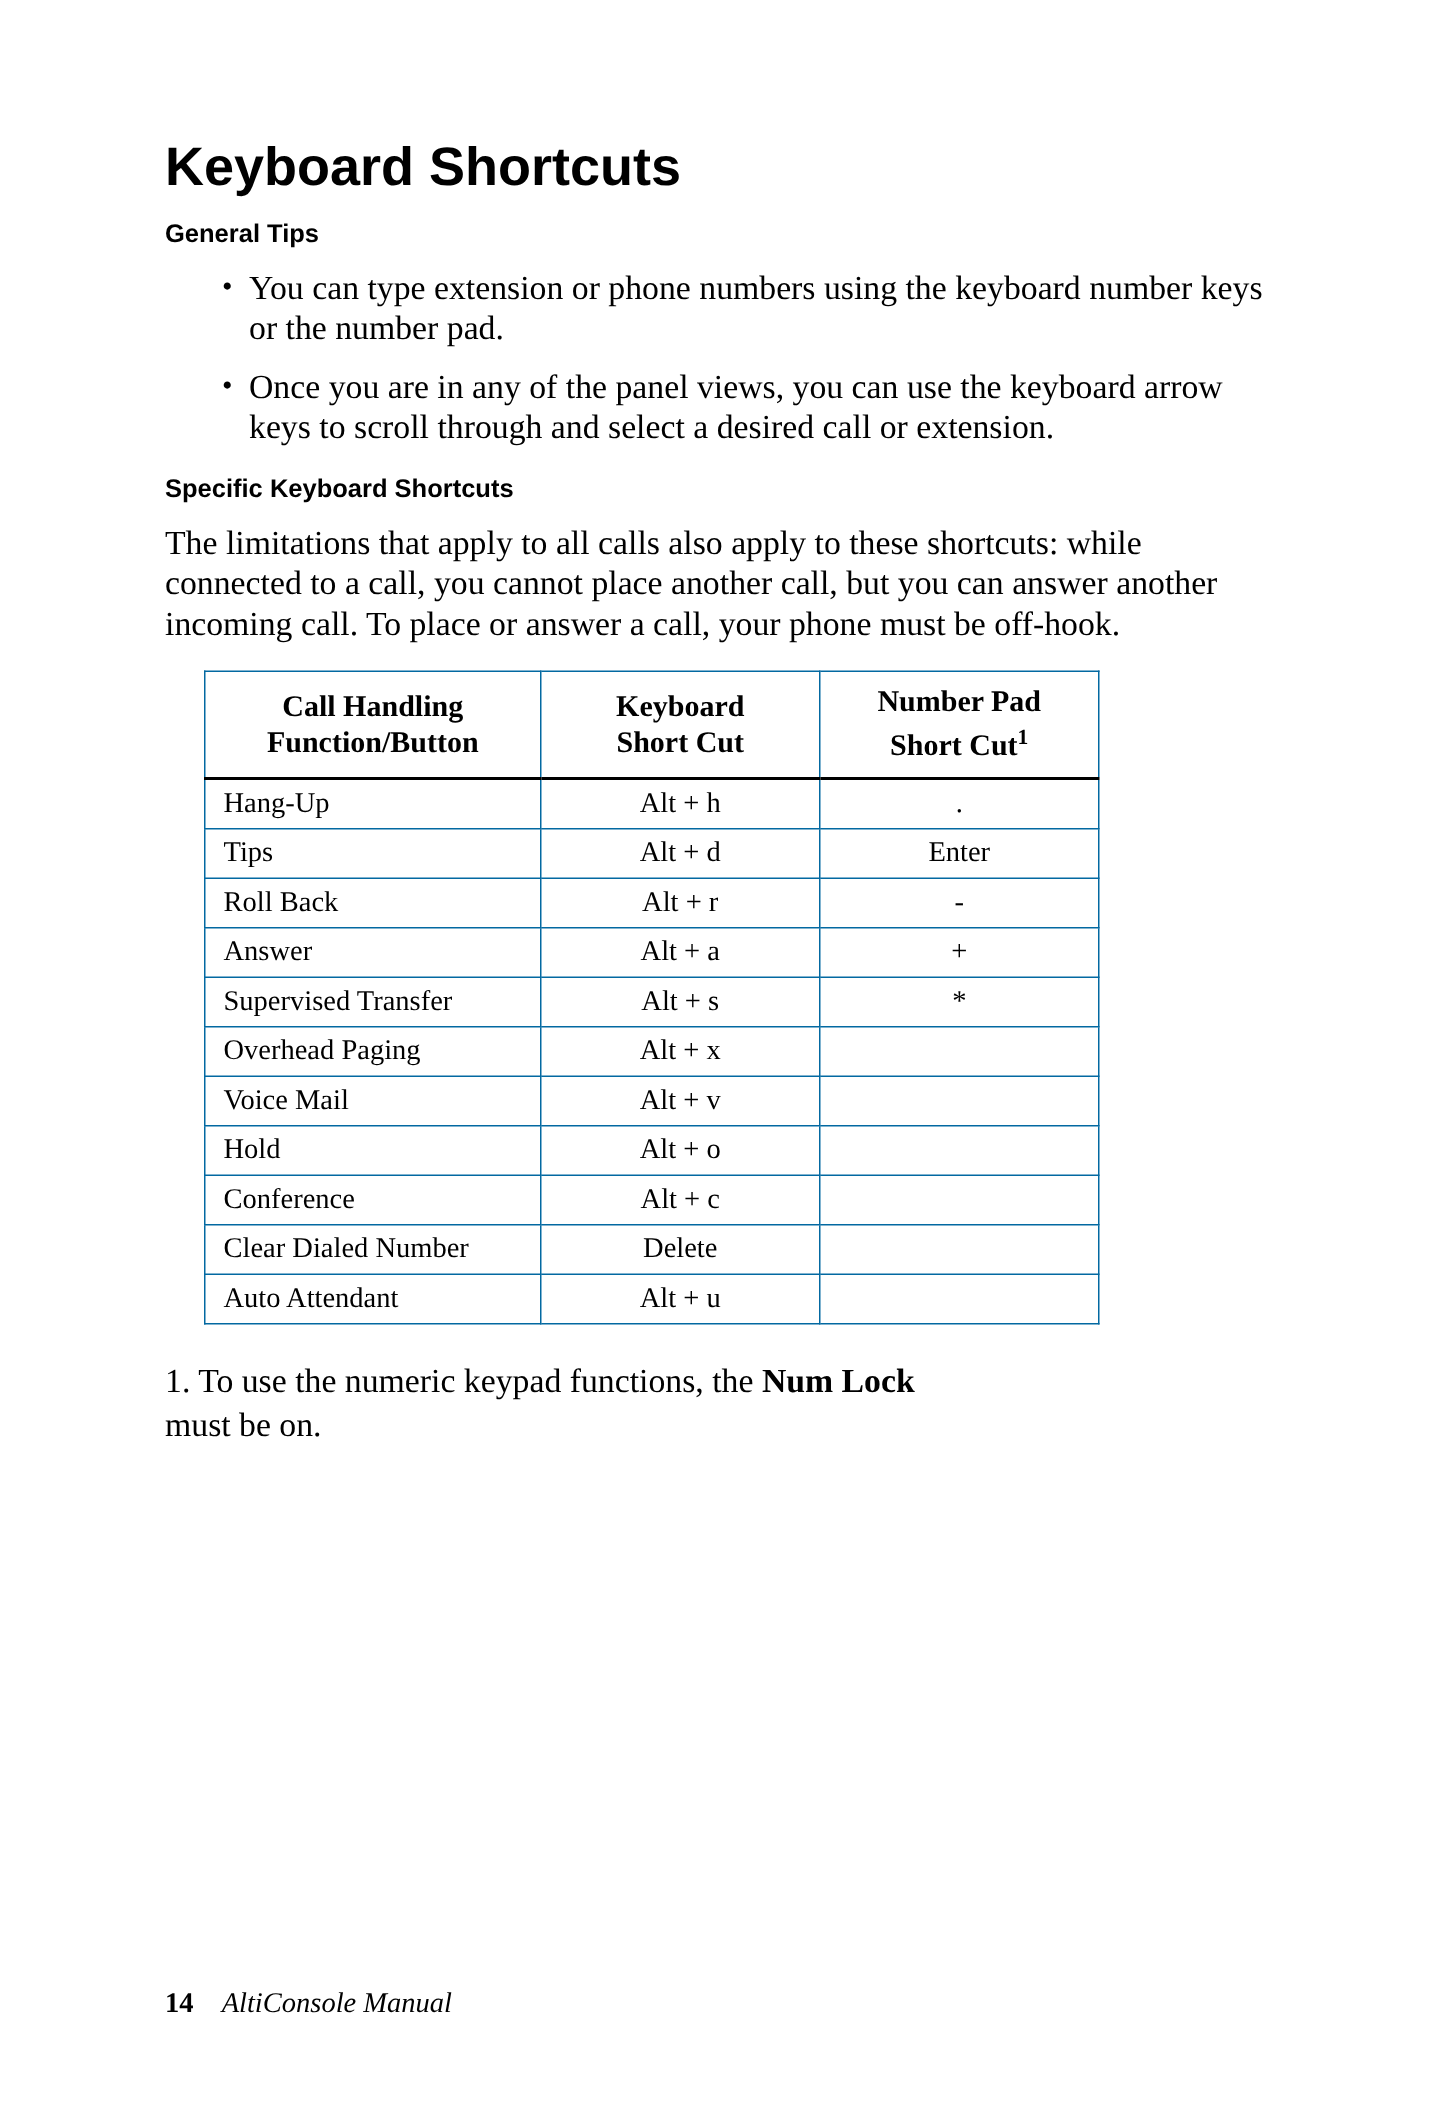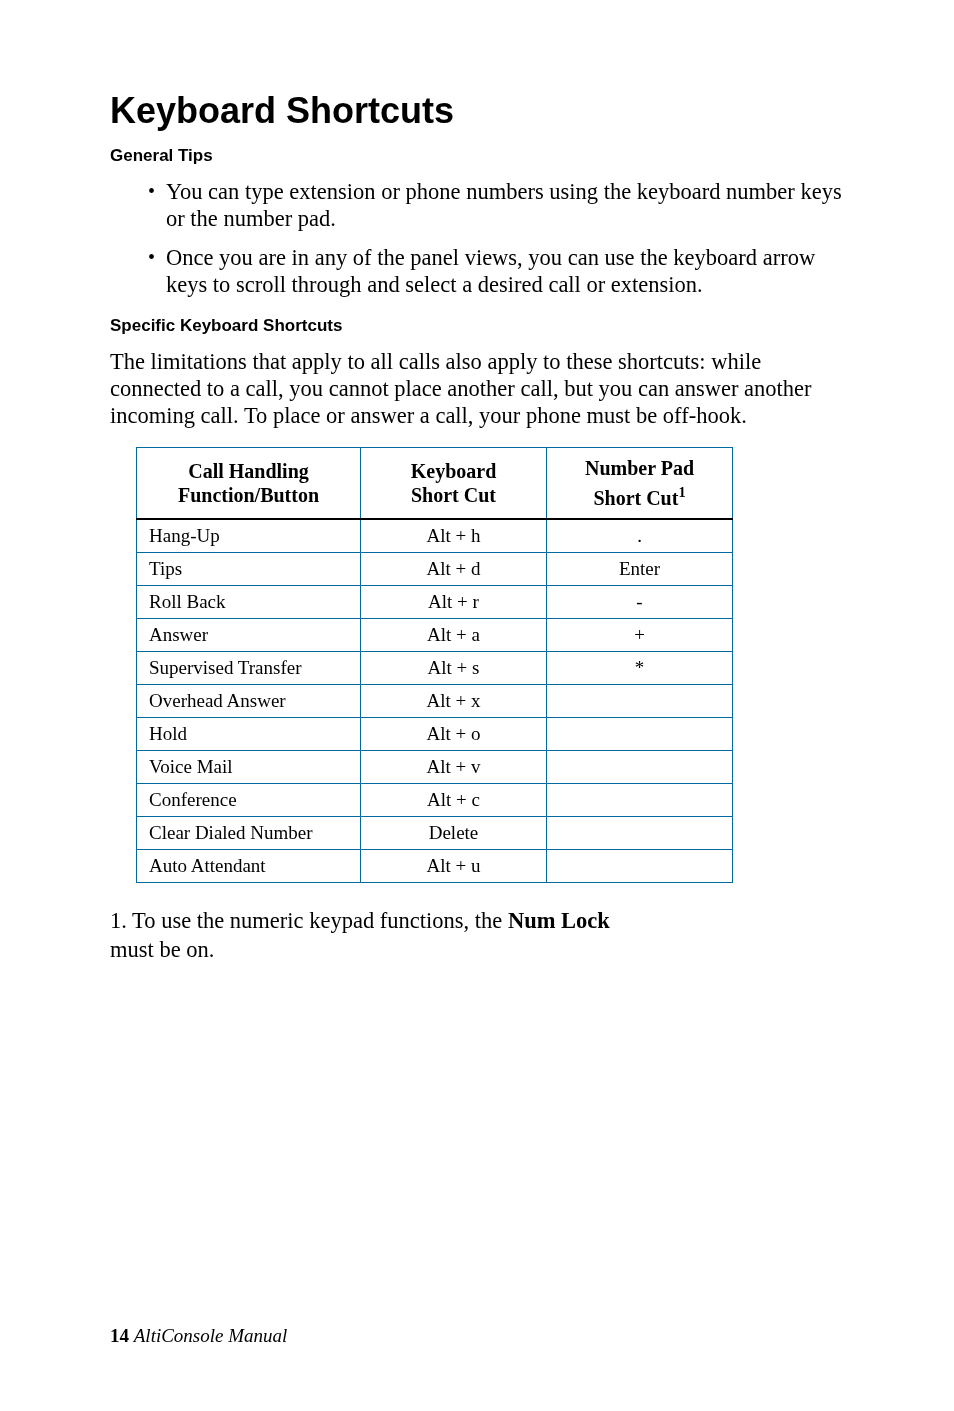--- a/index.html
+++ b/index.html
@@ -84,21 +84,21 @@
   table.sc th.col-key  { width: 186px; }
   table.sc th.col-num  { width: 186px; }
   sup.fn { font-size: 0.72em; vertical-align: super; }
 
   .footer {
     position: absolute;
     left: 110px;
     bottom: 64px;
     font-size: 19px;
   }
-  .footer .pg { font-weight: 700; }
+  .footer .pg { font-weight: 700; margin-right: 14px; }
   .footer .title { font-style: italic; }
 </style>
 </head>
 <body>
 
 <h1 class="h1">Keyboard Shortcuts</h1>
 
 <h2 class="h2">General Tips</h2>
 
 <div class="bullets">
@@ -153,32 +153,32 @@
         <td class="col-func">Answer</td>
         <td class="col-key">Alt + a</td>
         <td class="col-num">+</td>
       </tr>
     <tr>
         <td class="col-func">Supervised Transfer</td>
         <td class="col-key">Alt + s</td>
         <td class="col-num">*</td>
       </tr>
     <tr>
-        <td class="col-func">Overhead Answer</td>
+        <td class="col-func">Overhead Paging</td>
         <td class="col-key">Alt + x</td>
+        <td class="col-num"></td>
+      </tr>
+    <tr>
+        <td class="col-func">Voice Mail</td>
+        <td class="col-key">Alt + v</td>
         <td class="col-num"></td>
       </tr>
     <tr>
         <td class="col-func">Hold</td>
         <td class="col-key">Alt + o</td>
-        <td class="col-num"></td>
-      </tr>
-    <tr>
-        <td class="col-func">Voice Mail</td>
-        <td class="col-key">Alt + v</td>
         <td class="col-num"></td>
       </tr>
     <tr>
         <td class="col-func">Conference</td>
         <td class="col-key">Alt + c</td>
         <td class="col-num"></td>
       </tr>
     <tr>
         <td class="col-func">Clear Dialed Number</td>
         <td class="col-key">Delete</td>

